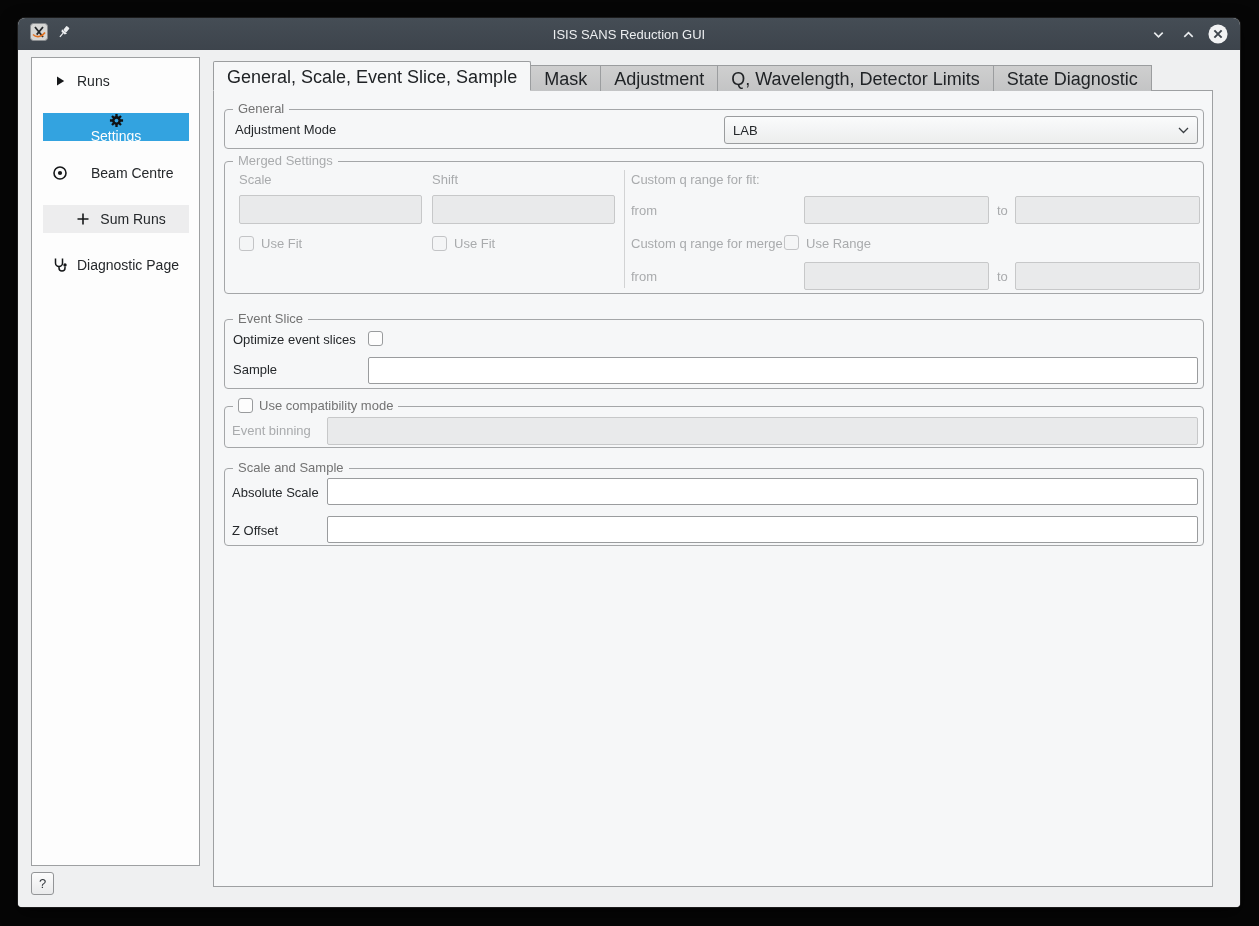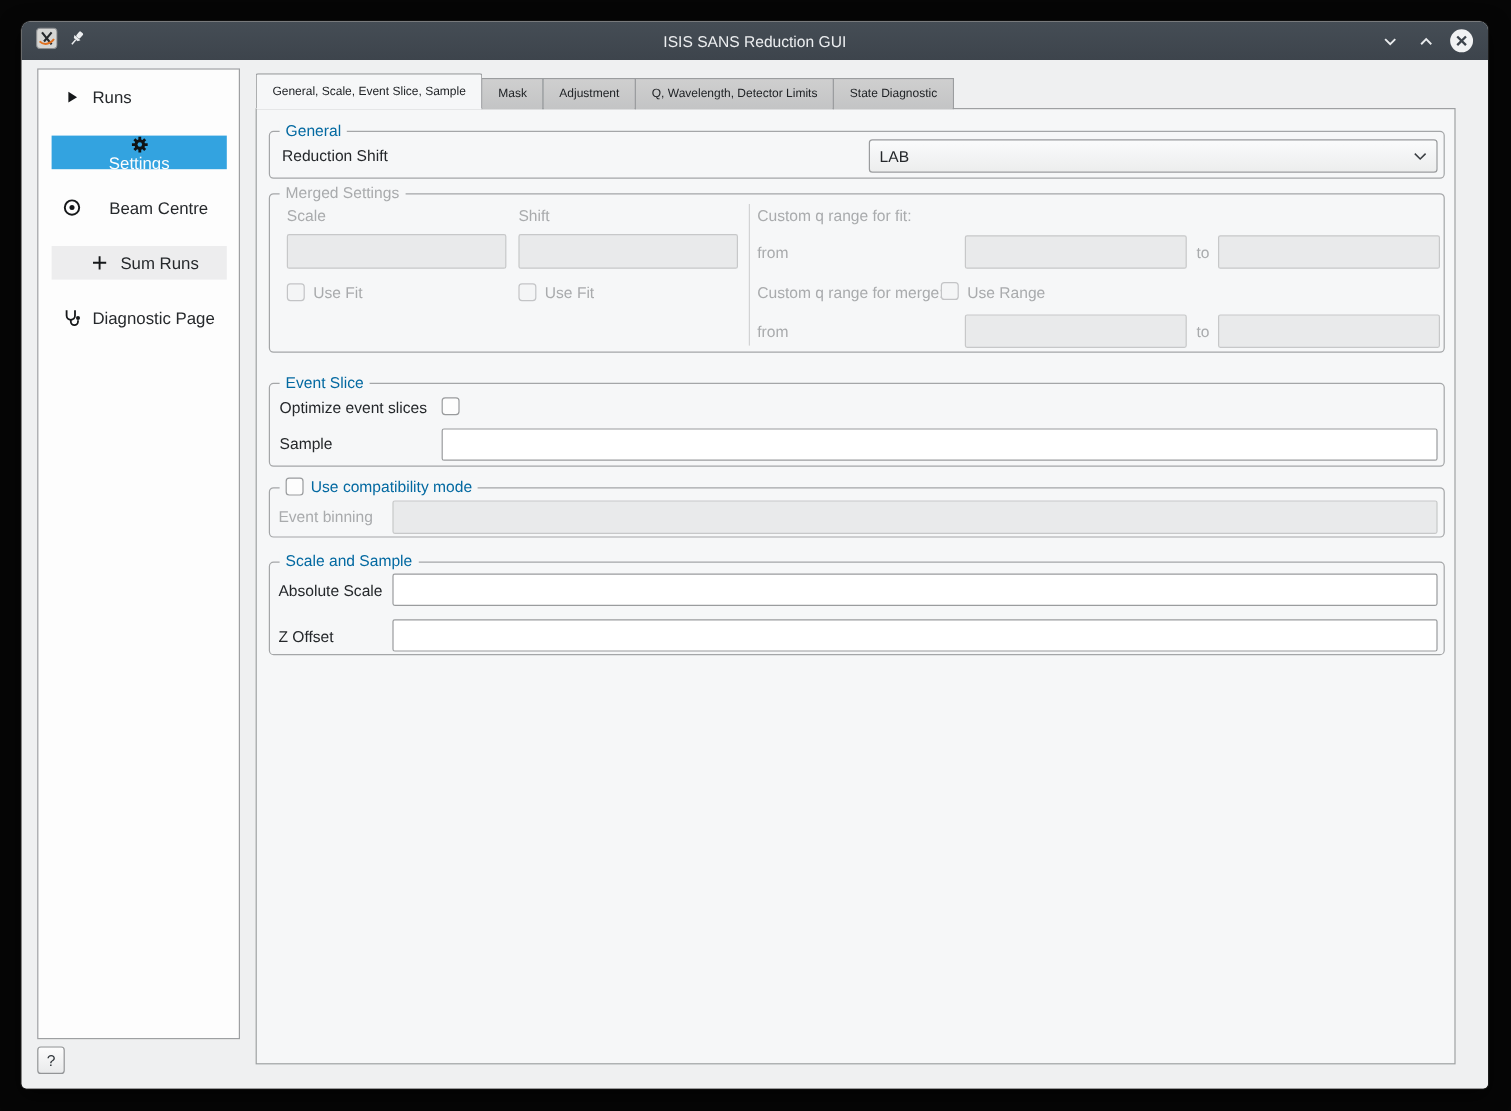--- a/index.html
+++ b/index.html
@@ -22,28 +22,28 @@
   .side-item{position:absolute;left:11px;width:146px;height:28px;display:flex;align-items:center;
     font-size:14px;color:#25282b;cursor:pointer;}
   .side-item .ic{width:18px;display:flex;justify-content:center;margin:0 8px 0 8px;}
   .side-item.selected{background:#33a3e0;color:#fdfdfd;flex-direction:column;}
   .side-item.alternate{background:#ededee;}
   .help-btn{position:absolute;left:13px;top:822px;width:23px;height:23px;border:1px solid #939597;border-radius:3px;
     background:linear-gradient(#fcfcfc,#e9eaeb);font-size:13px;color:#32373c;display:flex;align-items:center;
     justify-content:center;cursor:pointer;box-sizing:border-box;}
   
   .tabbar{position:absolute;left:195px;top:11px;height:30px;display:flex;align-items:flex-end;z-index:3;}
-  .tab{height:26px;line-height:26px;padding:0 13px;font-size:10px;color:#202326;background:linear-gradient(#cfcfcf,#c3c4c5);
+  .tab{height:26px;line-height:26px;padding:0 13px;font-size:18px;color:#202326;background:linear-gradient(#cfcfcf,#c3c4c5);
     border:1px solid #9b9d9f;border-bottom:none;margin-right:-1px;cursor:pointer;white-space:nowrap;box-sizing:border-box;}
   .tab.active{height:30px;line-height:30px;background:#f6f7f8;border-bottom:1px solid #f6f7f8;border-radius:2px 2px 0 0;z-index:4;position:relative;}
   
   .pane{position:absolute;left:195px;top:40px;width:1000px;height:797px;background:#f6f7f8;
     border:1px solid #9ea0a2;box-sizing:border-box;z-index:1;}
   .group{position:absolute;left:10px;width:980px;border:1px solid #a4a6a8;border-radius:4px;box-sizing:border-box;}
-  .gtitle{position:absolute;top:-9px;left:8px;background:#f6f7f8;padding:0 5px;font-size:13px;color:#0369a1;white-space:nowrap;
+  .gtitle{position:absolute;top:-9px;left:8px;background:#f6f7f8;padding:0 5px;font-size:13px;color:#737373;white-space:nowrap;
     display:flex;align-items:center;gap:6px;}
   .lbl{position:absolute;font-size:13px;color:#25282b;white-space:nowrap;}
   .dis .lbl,.dis .gtitle,.lbl.dis{color:#a9abad;}
   .tinput{position:absolute;border:1px solid #9a9c9e;border-radius:2px;background:#ffffff;box-sizing:border-box;
     font-size:13px;color:#25282b;padding:0 6px;font-family:inherit;}
   .tinput:disabled,.tinput.dis{background:#e9eaeb;border-color:#c7c8c9;}
   .cbox{position:absolute;width:15px;height:15px;border:1px solid #999b9d;border-radius:3px;background:#fdfdfd;
     box-sizing:border-box;cursor:pointer;}
   .cbox.dis{border-color:#c3c4c6;background:#f4f5f6;}
   .combo{position:absolute;border:1px solid #9a9c9e;border-radius:3px;background:linear-gradient(#fafbfc,#eceded);
@@ -159,21 +159,21 @@
         <div class="tab">Mask</div>
         <div class="tab">Adjustment</div>
         <div class="tab">Q, Wavelength, Detector Limits</div>
         <div class="tab">State Diagnostic</div>
       </div>
 
       <div class="pane">
 
         <div class="group" style="top:18px;height:40px;">
           <span class="gtitle">General</span>
-          <span class="lbl" style="left:10px;top:12px;">Reduction Shift</span>
+          <span class="lbl" style="left:10px;top:12px;">Adjustment Mode</span>
           <div class="combo" style="left:499px;top:6px;width:474px;height:28px;">
             <span>LAB</span>
             <span class="arrow">
               <svg width="11" height="7" viewBox="0 0 11 7" fill="none">
                   <path d="M1 1 L5.5 5.5 L10 1" stroke="#3a3e42" stroke-width="1.3"></path>
                 </svg>
             </span>
           </div>
         </div>
 

